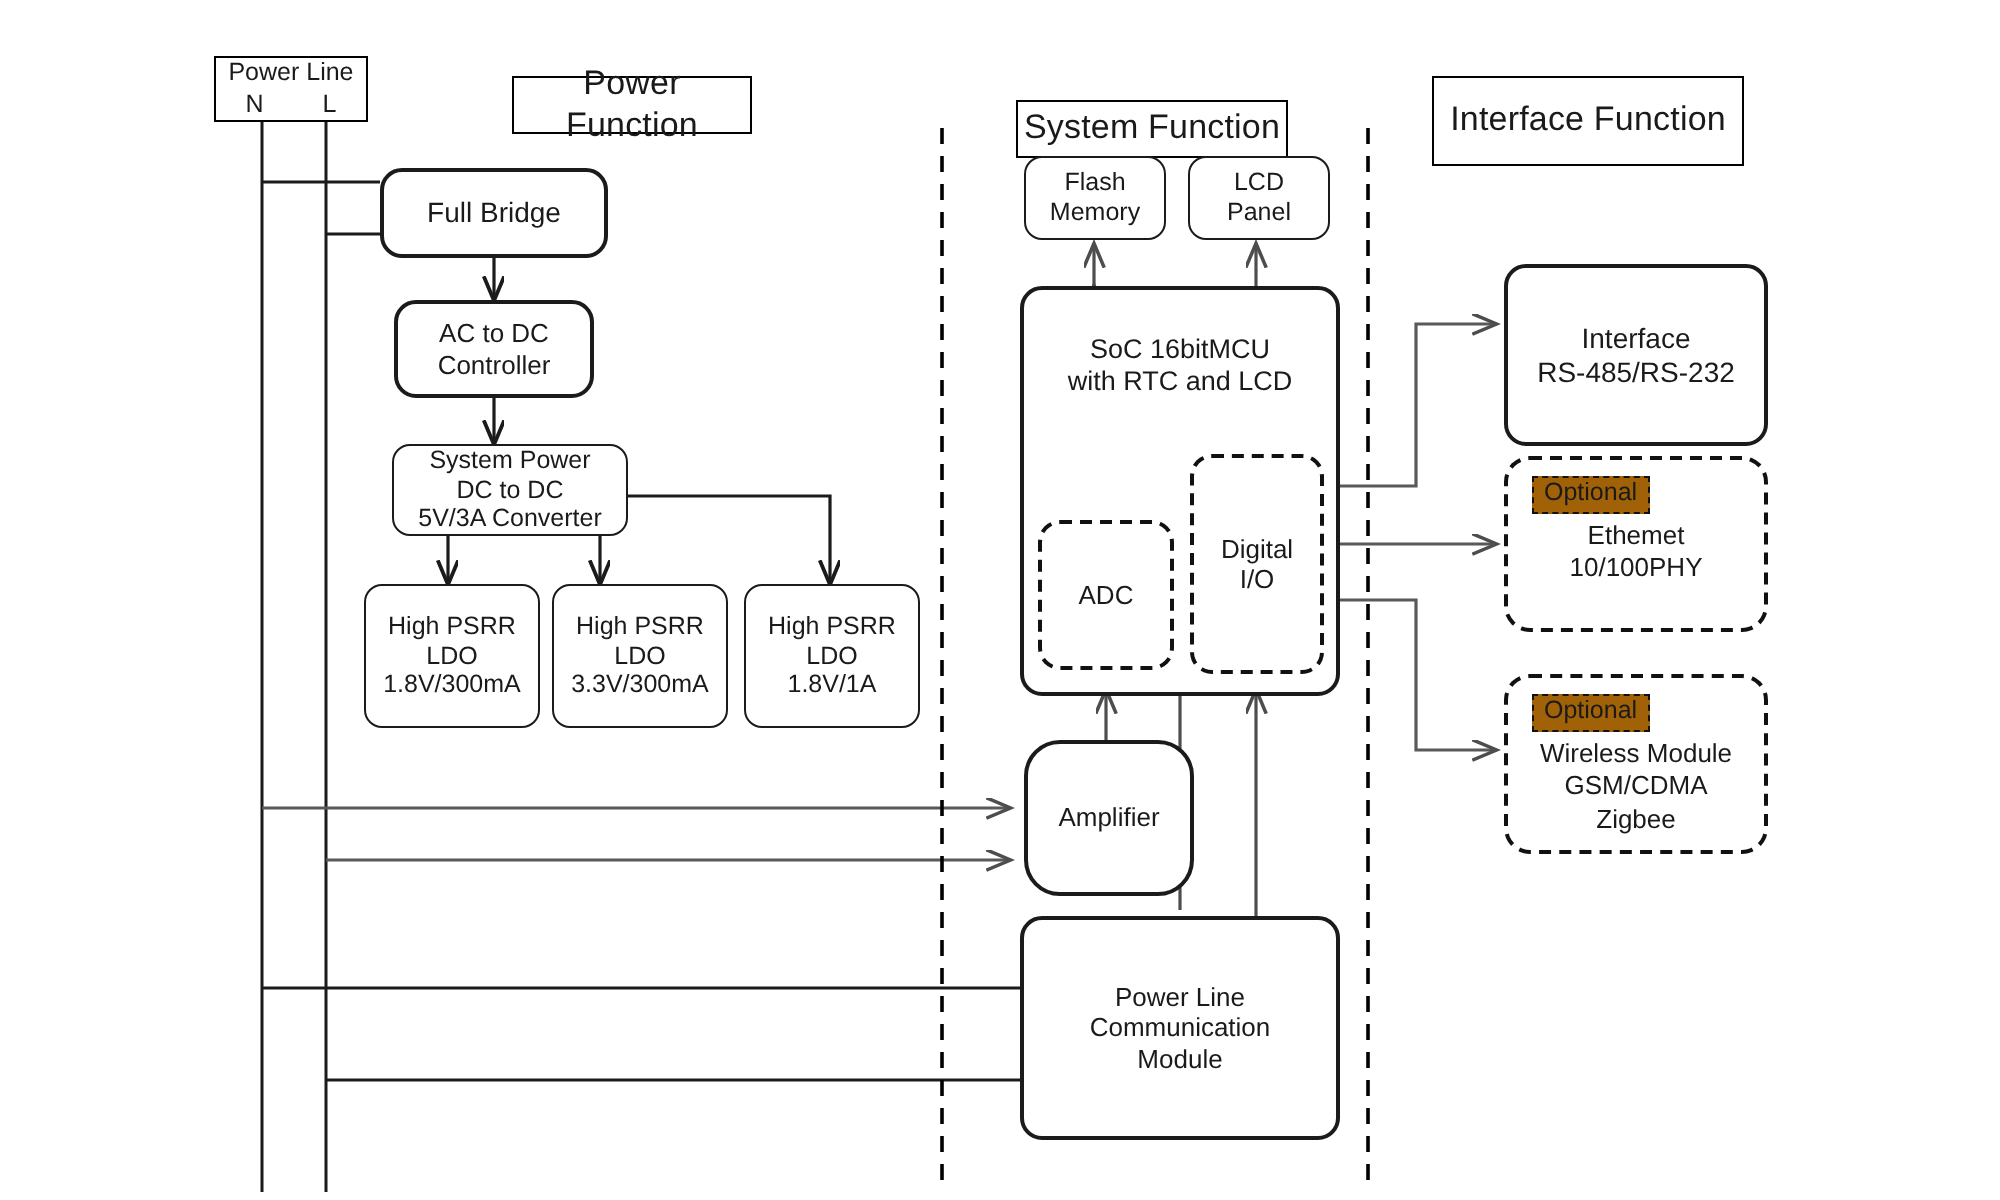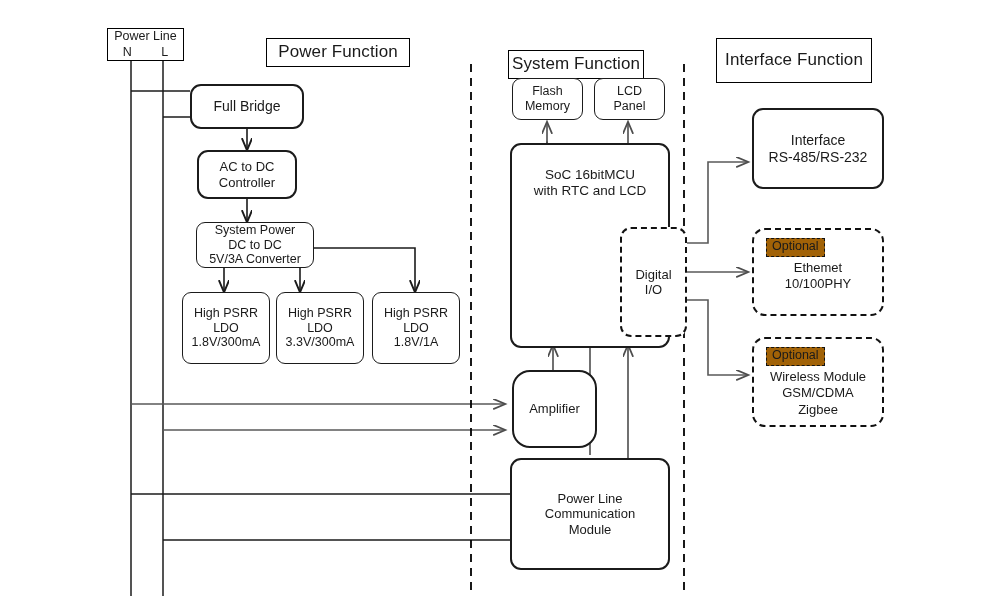--- a/index.html
+++ b/index.html
@@ -167,21 +167,21 @@
   </svg>
 
   <div class="box plabel" style="left:107px;top:28px;width:77px;height:33px;">
     <span class="top">Power Line</span>
     <span class="nl">
       <span>N</span>
       <span>L</span>
     </span>
   </div>
 
-  <div class="box hdr" style="left:266px;top:38px;width:144px;height:29px;">Power Function</div>
+  <div class="box hdr" style="left:256px;top:38px;width:120px;height:29px;">Power Function</div>
   <div class="box hdr" style="left:508px;top:38px;width:136px;height:29px;margin-top:12px;">System Function</div>
   <div class="box hdr" style="left:716px;top:38px;width:156px;height:45px;">Interface Function</div>
 
   <div class="box solid big" style="left:190px;top:84px;width:114px;height:45px;">Full Bridge</div>
 
   <div class="box solid" style="left:197px;top:150px;width:100px;height:49px;">AC to DC
 Controller</div>
 
   <div class="box solid small" style="left:196px;top:222px;width:118px;height:46px;">System Power
 DC to DC
@@ -200,30 +200,31 @@
   <div class="box solid small" style="left:512px;top:78px;width:71px;height:42px;">Flash
 Memory</div>
   <div class="box solid small" style="left:594px;top:78px;width:71px;height:42px;">LCD
 Panel</div>
 
   <div class="box solid" style="left:510px;top:143px;width:160px;height:205px;align-items:flex-start;padding-top:22px;">
     <span style="white-space:pre-line;width:100%;text-align:center;font-size:13.5px;">SoC 16bitMCU
 with RTC and LCD</span>
   </div>
 
-  <div class="box dashed inner" style="left:620px;top:227px;width:67px;height:110px;">Digital
+  <div class="box dashed inner" style="left:519px;top:260px;width:68px;height:75px;">ADC</div>
+  <div class="box dashed inner" style="left:595px;top:227px;width:67px;height:110px;">Digital
 I/O</div>
 
   <div class="box solid" style="left:512px;top:370px;width:85px;height:78px;border-radius:18px;">Amplifier</div>
 
   <div class="box solid" style="left:510px;top:458px;width:160px;height:112px;">Power Line
 Communication
 Module</div>
 
-  <div class="box solid big" style="left:752px;top:108px;width:132px;height:81px;">Interface
+  <div class="box solid big" style="left:752px;top:132px;width:132px;height:91px;">Interface
 RS-485/RS-232</div>
 
   <div class="box dashed optbox" style="left:752px;top:228px;width:132px;height:88px;">
     <span class="opt-tag" style="left:12px;top:8px;">Optional</span>
     <span class="body">Ethemet
 10/100PHY</span>
   </div>
 
   <div class="box dashed optbox" style="left:752px;top:337px;width:132px;height:90px;">
     <span class="opt-tag" style="left:12px;top:8px;">Optional</span>

